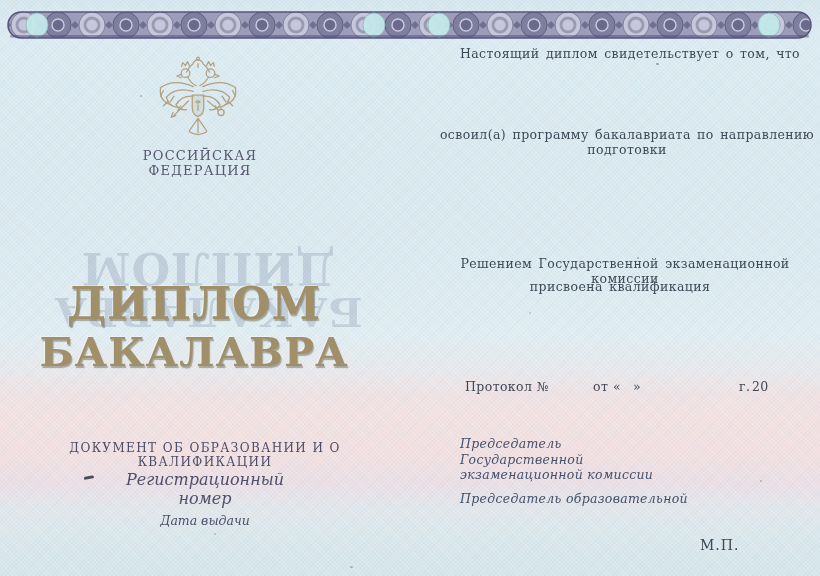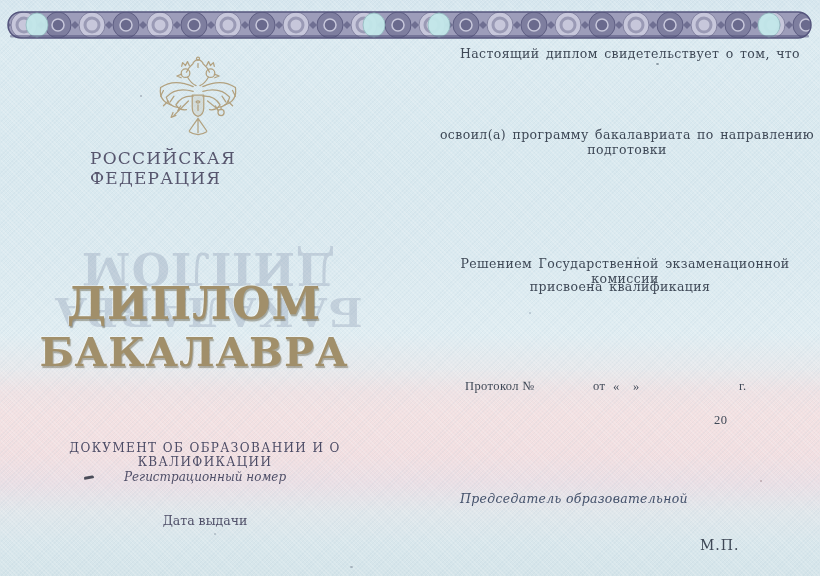--- a/index.html
+++ b/index.html
@@ -18,21 +18,21 @@
     position:absolute;inset:0;z-index:1;pointer-events:none;
     background-image:
       repeating-linear-gradient(45deg, rgba(255,255,255,.16) 0 1px, rgba(255,255,255,0) 1px 3px),
       repeating-linear-gradient(-45deg, rgba(150,180,200,.09) 0 1px, rgba(255,255,255,0) 1px 3px);
   }
   .guilloche{position:absolute;left:7px;top:11px;z-index:2;}
 
   .emblem{position:absolute;left:150px;top:54px;z-index:3;}
   .country{
     position:absolute;left:90px;top:148px;width:220px;z-index:3;
-    text-align:left;font-size:17px;letter-spacing:1.2px;
+    text-align:center;font-size:13px;letter-spacing:1.2px;
     color:#57566e;
   }
 
   .ghost-title{
     position:absolute;left:52px;top:246px;width:312px;z-index:2;
     transform:rotate(180deg);
     text-align:center;font-weight:bold;
     color:rgba(128,142,168,.30);
     filter:blur(.4px);
     line-height:44px;
@@ -47,49 +47,49 @@
   }
   .title-l1{font-size:44px;line-height:46px;letter-spacing:1px;}
   .title-l2{font-size:40px;line-height:42px;letter-spacing:1px;margin-top:4px;}
 
   .doc-type{
     position:absolute;left:30px;top:441px;width:350px;z-index:4;
     text-align:center;font-size:12px;letter-spacing:1.4px;color:#4c4c66;
   }
   .reg-label{
     position:absolute;left:105px;top:470px;width:200px;z-index:4;
-    text-align:center;font-style:italic;font-size:12px;color:#4f4f68;
+    text-align:center;font-style:italic;font-size:16px;color:#4f4f68;
   }
   .date-label{
     position:absolute;left:105px;top:513px;width:200px;z-index:4;
-    text-align:center;font-size:12.5px;color:#4f4f68;
+    text-align:center;font-style:italic;font-size:12.5px;color:#4f4f68;
   }
   .ink-mark{
     position:absolute;left:84px;top:476px;width:10px;height:3px;z-index:4;
     background:#2e3340;border-radius:2px 3px 2px 1px;
     transform:rotate(-10deg);opacity:.85;
   }
 
   .r-line{
     position:absolute;z-index:4;font-size:12.5px;color:#3e4856;
     text-align:center;letter-spacing:.4px;word-spacing:2px;
   }
   .intro{left:430px;top:46px;width:400px;}
   .program{left:427px;top:127px;width:400px;}
   .attestation{left:420px;top:231px;width:400px;}
   .decision1{left:425px;top:256px;width:400px;}
   .decision2{left:420px;top:279px;width:400px;}
 
-  .protocol{position:absolute;left:0;top:379px;width:820px;height:16px;z-index:4;font-family:Liberation Serif, serif;}
+  .protocol{position:absolute;left:0;top:379px;width:820px;height:16px;z-index:4;}
   .protocol span{position:absolute;font-size:12.5px;color:#3e4856;letter-spacing:.4px;}
   .p-label{left:465px;}
   .p-from{left:593px;}
   .p-qo{left:613px;}
   .p-qc{left:633px;}
-  .p-year{left:714px;margin-top:34px;}
+  .p-year{left:752px;}
   .p-g{left:739px;}
 
   .sig-block{
     position:absolute;left:460px;z-index:4;
     font-style:italic;font-size:12.5px;line-height:15.5px;color:#42506a;
     letter-spacing:.3px;
   }
   .chairman{top:436px;}
   .head-org{top:491px;}
   .seal{
@@ -201,20 +201,25 @@
 
   <div class="protocol">
     <span class="p-label">Протокол №</span>
     <span class="p-from">от</span>
     <span class="p-qo">«</span>
     <span class="p-qc">»</span>
     <span class="p-year">20</span>
     <span class="p-g">г.</span>
   </div>
 
+  <div class="sig-block chairman">
+    <div>Председатель</div>
+    <div>Государственной</div>
+    <div>экзаменационной комиссии</div>
+  </div>
   <div class="sig-block head-org">
     <div>Председатель образовательной</div>
   </div>
   <div class="seal">М.П.</div>
 
   <span class="speck sp1"></span>
   <span class="speck sp2"></span>
   <span class="speck sp3"></span>
   <span class="speck sp4"></span>
   <span class="speck sp5"></span>

